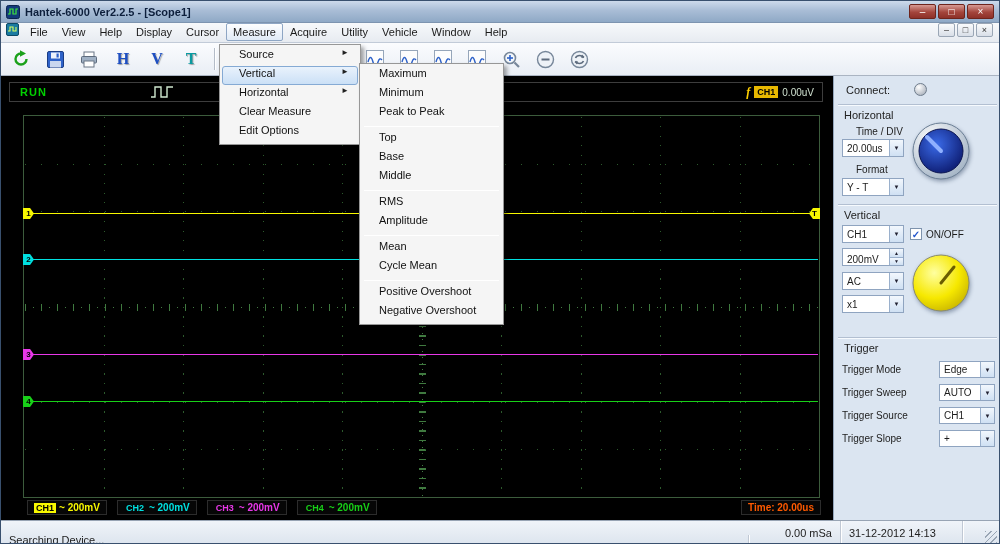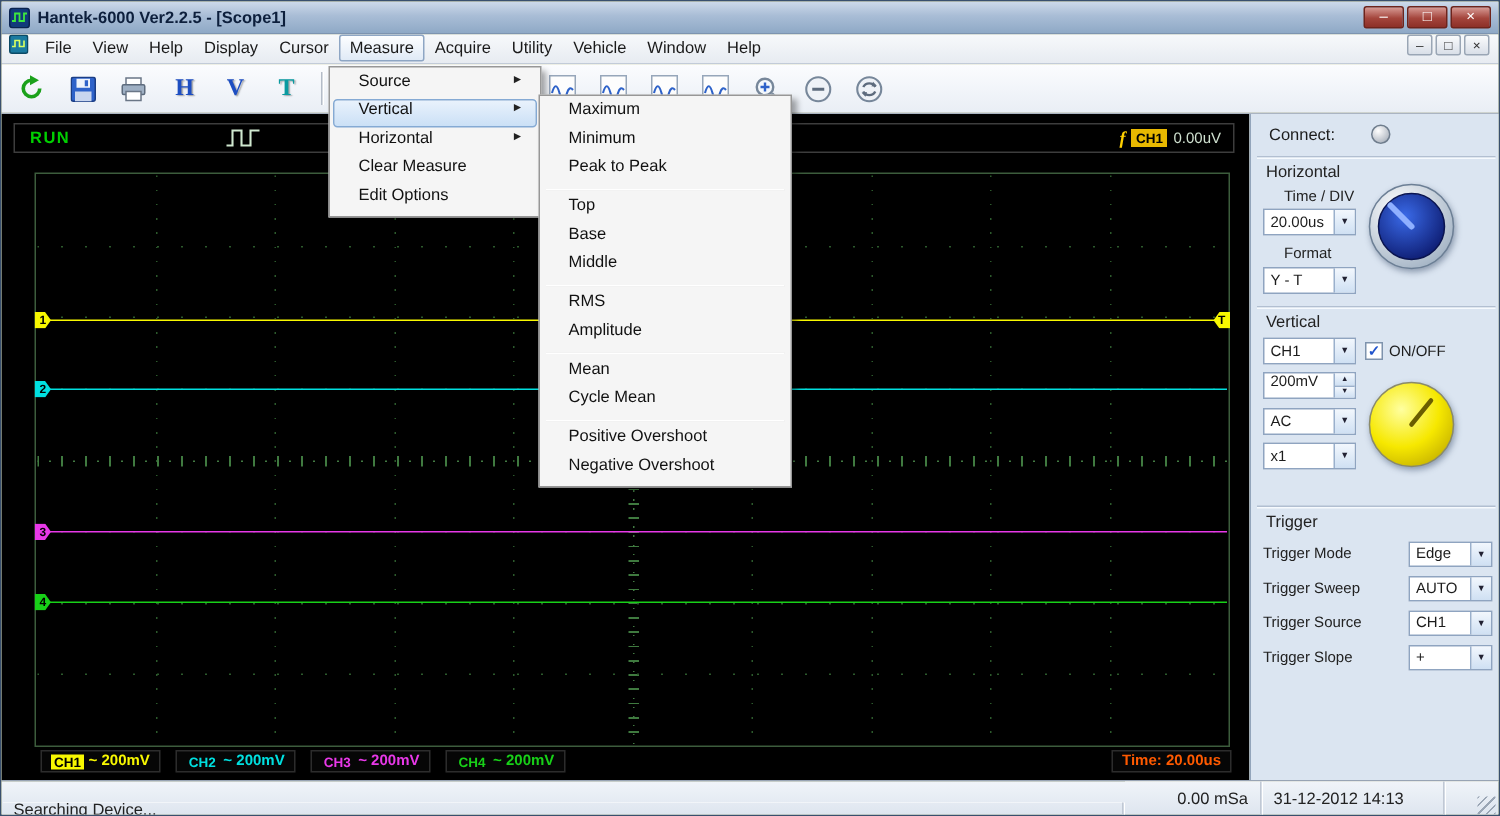--- a/index.html
+++ b/index.html
@@ -1,17 +1,17 @@
 <!DOCTYPE html>
 <html><head>
 <meta charset="utf-8">
 <style>
   *{box-sizing:border-box;margin:0;padding:0;}
   body{margin:0;background:#5a5a5a;font-family:"Liberation Sans",sans-serif;}
-  .window{position:relative;width:1000px;height:544px;background:#fef9c3;border:1px solid #39506e;overflow:hidden;}
+  .window{position:relative;width:1000px;height:544px;background:#f9a8d4;border:1px solid #39506e;overflow:hidden;}
 
   
   .titlebar{position:absolute;top:0;left:0;right:0;height:22px;display:flex;align-items:center;padding:0 5px;
     background:linear-gradient(#cddaeb,#a9bdd6 45%,#8fa9c6);border-bottom:1px solid #7d94b0;}
   .app-icon{width:14px;height:14px;margin-right:5px;}
   .title-text{font-size:11px;font-weight:bold;color:#0d1f3c;}
   .win-buttons{margin-left:auto;display:flex;gap:2px;}
   .win-btn{width:27px;height:15px;display:flex;align-items:center;justify-content:center;font-size:10px;line-height:1;
     color:#fff;background:linear-gradient(#d79a94,#a4453c 55%,#8d3028);border:1px solid #6e241c;border-radius:2px;}
 
@@ -70,21 +70,21 @@
   .connect-row{position:absolute;left:12px;top:7px;display:flex;align-items:center;gap:24px;}
   .led{width:13px;height:13px;border-radius:50%;border:1px solid #6f7d8d;background:radial-gradient(circle at 35% 30%,#ffffff,#b9bfc8 70%,#8d99a6);}
   .psep{position:absolute;left:4px;right:4px;height:2px;border-top:1px solid #b2bfd1;border-bottom:1px solid #f6fafe;}
   .ptitle{position:absolute;left:10px;font-size:11px;color:#222;}
   .plabel{position:absolute;left:10px;font-size:10px;color:#222;margin-left:12px;}
   .pselect{position:absolute;width:62px;height:18px;background:#fff;border:1px solid #8fa4c0;display:flex;align-items:center;font-size:10px;}
   .sel-text{flex:1;padding-left:4px;white-space:nowrap;overflow:hidden;}
   .sel-arrow{width:14px;align-self:stretch;background:linear-gradient(#f2f7fd,#cfe0f3);border-left:1px solid #9ab0cc;
     display:flex;align-items:center;justify-content:center;font-size:6px;color:#223;}
   .sel-arrow::before{content:"▼";}
-  .pspin{position:absolute;width:62px;height:18px;background:#fff;border:1px solid #8fa4c0;display:flex;align-items:flex-start;font-size:10px;}
+  .pspin{position:absolute;width:62px;height:18px;background:#fff;border:1px solid #8fa4c0;display:flex;align-items:flex-end;font-size:10px;}
   .spin-btns{width:14px;align-self:stretch;display:flex;flex-direction:column;border-left:1px solid #9ab0cc;}
   .spin-up,.spin-down{flex:1;font-size:5px;display:flex;align-items:center;justify-content:center;background:linear-gradient(#f2f7fd,#cfe0f3);color:#223;}
   .spin-up{border-bottom:1px solid #9ab0cc;}
   .onoff{position:absolute;left:76px;top:152px;display:flex;align-items:center;gap:4px;font-size:10px;}
   .cbox{width:12px;height:12px;background:#fff;border:1px solid #7e93ad;display:flex;align-items:center;justify-content:center;
     font-size:10px;color:#2255cc;font-weight:bold;}
   .cbox::before{content:"✓";}
   .knob{position:absolute;filter:drop-shadow(1px 2px 2px rgba(40,60,90,0.45));}
   .trigger-rows{position:absolute;left:6px;right:4px;top:282px;}
   .trig-row{height:23px;display:flex;align-items:center;justify-content:space-between;padding:0 2px;}
@@ -99,21 +99,21 @@
   .sb-sample{width:92px;justify-content:flex-end;}
   .sb-date{width:122px;}
   .sb-end{width:36px;border-right:none;position:relative;}
   .grip{position:absolute;right:2px;bottom:2px;width:12px;height:12px;
     background:repeating-linear-gradient(135deg,#9aa6b5 0 1px,transparent 1px 4px);}
 
   
   .popup{position:absolute;background:#f5f5f5;border:1px solid #979797;box-shadow:3px 3px 4px rgba(0,0,0,0.35);
     padding:2px;z-index:100;font-size:11px;color:#111;}
   #measure-menu{left:218px;top:43px;width:142px;}
-  #vertical-submenu{left:358px;top:62px;width:169px;}
+  #vertical-submenu{left:358px;top:62px;width:145px;}
   .popup-item{height:19px;display:flex;align-items:flex-start;padding:0 8px 0 16px;border:1px solid transparent;}
   .popup-item .arrow{margin-left:auto;font-size:8px;color:#222;}
   .popup-item.hl{background:linear-gradient(#e9f2fc,#cbe0f6);border:1px solid #85aad4;border-radius:3px;}
   .popup-sep{height:1px;background:#d6d6d6;border-bottom:1px solid #fff;margin:3px 2px;}
 </style>
 </head>
 <body>
 
 <div class="window">
 

